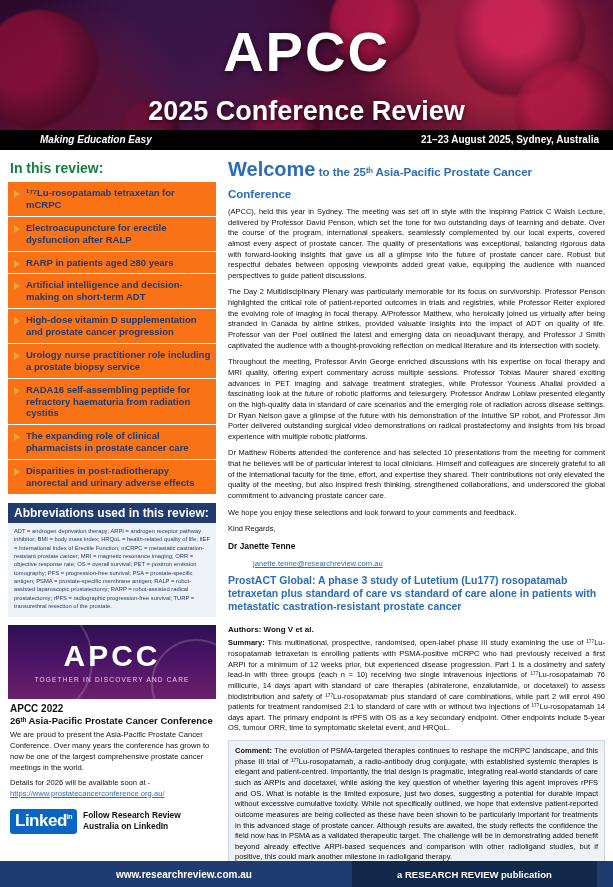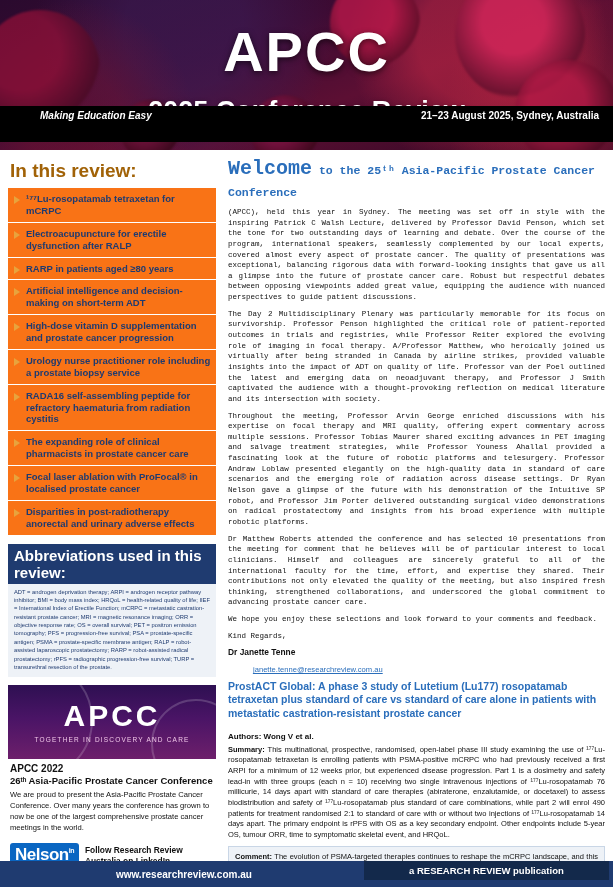--- a/index.html
+++ b/index.html
@@ -48,34 +48,34 @@
   }
   .hero-title {
     font-size:56px; font-weight:bold; color:#ffffff; letter-spacing:2px;
     line-height:1; text-shadow:0 2px 6px rgba(0,0,0,.6);
   }
   .hero-sub {
     margin-top:16px; font-size:27px; color:#ffffff; font-weight:bold;
     text-shadow:0 2px 5px rgba(0,0,0,.6);
   }
   .hero-bar {
-    position:absolute; left:0; right:0; bottom:8px; height:36px;
+    position:absolute; left:0; right:0; bottom:0; height:20px;
     background:#000; color:#fff; font-size:10px;
   }
   .hero-bar .left { position:absolute; left:40px; top:4px; font-weight:bold; font-style:italic;}
   .hero-bar .right { position:absolute; right:14px; top:4px; font-weight:bold; }
 
   
   .content { display:flex; padding:6px 8px 0 8px; height:690px; }
   .col-left { width:216px; padding-right:8px; }
   .col-right { flex:1; padding-left:4px; }
 
   
   .review-title {
-    font-size:19px; font-weight:bold; color:#a16207; margin:4px 0 6px 2px;
+    font-size:14px; font-weight:bold; color:#15803d; margin:4px 0 6px 2px;
   }
   ul.review-list { list-style:none; margin:0; padding:0; }
   ul.review-list li {
     position:relative;
     background:#f97316;
     border-bottom:1px solid #ffffff;
     font-size:9.5px; color:#1f3b70; font-weight:bold;
     padding:5px 4px 5px 18px;
     line-height:1.25;
     min-height:22px;
@@ -83,21 +83,21 @@
   ul.review-list li:before {
     content:"";
     position:absolute; left:6px; top:8px;
     width:0;height:0;
     border-left:6px solid #e8a33d;
     border-top:4px solid transparent;
     border-bottom:4px solid transparent;
   }
   .abbrev-head {
     margin-top:8px;
-    background:#1f3b70; color:#fff; font-size:15px; font-weight:bold;
+    background:#1f3b70; color:#fff; font-size:12px; font-weight:bold;
     padding:3px 6px;
   }
   .abbrev-body {
     background:#eef2f7; font-size:5.8px; color:#1f3b70; line-height:1.45;
     padding:4px 6px 6px 6px;
   }
 
   .apcc-banner {
     margin-top:8px; height:74px;
     background:linear-gradient(180deg,#2e1052 0%, #4a1466 45%, #6d1f6b 100%);
@@ -119,44 +119,44 @@
   .linkedin-block { display:flex; align-items:center; gap:6px; margin-top:6px; padding:0 2px;}
   .li-logo {
     background:#0a66c2; color:#fff; font-weight:bold; font-size:17px;
     padding:2px 5px 3px 5px; border-radius:3px; letter-spacing:-0.5px;
   }
   .li-logo sup { font-size:7px; vertical-align:super;}
   .li-text { font-size:8.4px; font-weight:bold; color:#111; line-height:1.3;}
 
   
   .welcome-h {
-    font-size:20px; color:#2a6ebb; font-weight:bold; line-height:1.1; margin:2px 8px 5px 0;font-family:Liberation Mono, monospace;
+    font-size:20px; color:#2a6ebb; font-weight:bold; line-height:1.1; margin:2px 8px 5px 0;
   }
   .welcome-h .small { font-size:11.5px; color:#2a6ebb; font-weight:bold;}
-  p.body { font-size:7.5px; line-height:1.42; margin:0 0 6px 0; text-align:justify; color:#111;font-family:Liberation Mono, monospace;}
+  p.body { font-size:7.5px; line-height:1.42; margin:0 0 6px 0; text-align:justify; color:#111;}
   .sig-name { font-size:8.4px; font-weight:bold; color:#111; margin:2px 0 1px 0;}
   .sig-mail { font-size:7.6px; color:#2a6ebb; text-decoration:underline; margin-bottom:6px;padding-left:25px;}
 
   .art-title { font-size:10.5px; font-weight:bold; color:#2a6ebb; line-height:1.25; margin:4px 0 4px 0;}
   .art-authors { font-size:8px; font-weight:bold; color:#111; margin:12px 0 4px 0;}
   .art-sum { font-size:7.5px; line-height:1.42; text-align:justify; margin:0 0 6px 0;}
   .art-sum b, .art-com b { font-weight:bold; }
   .comment-box {
     border:1px solid #c9d6e6; background:#eef2f7; padding:5px 6px;
     font-size:7.5px; line-height:1.42; text-align:justify;
   }
 
   
   .footer {
     position:absolute; left:0; right:0; bottom:0; height:26px;
     background:#1f3b70; color:#fff;
   }
   .footer .fl { position:absolute; left:0; top:0; width:60%; height:26px;
     display:flex; align-items:center; justify-content:center; font-size:10px; font-weight:bold;}
-  .footer .fr { position:absolute; right:4px; top:0; width:40%; height:19px;
+  .footer .fr { position:absolute; right:16px; top:0; width:40%; height:26px;
     background:#13294b; display:flex; align-items:center; justify-content:center;
     font-size:9.5px; font-weight:bold;}
 </style>
 </head>
 <body>
 
 <div class="page">
 
   <div class="hero">
     <div class="blob b1"></div>
@@ -181,41 +181,43 @@
       <div class="review-title">In this review:</div>
       <ul class="review-list">
         <li>¹⁷⁷Lu-rosopatamab tetraxetan for mCRPC</li>
         <li>Electroacupuncture for erectile dysfunction after RALP</li>
         <li>RARP in patients aged ≥80 years</li>
         <li>Artificial intelligence and decision-making on short-term ADT</li>
         <li>High-dose vitamin D supplementation and prostate cancer progression</li>
         <li>Urology nurse practitioner role including a prostate biopsy service</li>
         <li>RADA16 self-assembling peptide for refractory haematuria from radiation cystitis</li>
         <li>The expanding role of clinical pharmacists in prostate cancer care</li>
-        <li>Focal laser ablation with ProFocal® in localised prostate cancer</li>
         <li>Disparities in post-radiotherapy anorectal and urinary adverse effects</li>
       </ul>
 
       <div class="abbrev-head">Abbreviations used in this review:</div>
       <div class="abbrev-body">ADT = androgen deprivation therapy; ARPI = androgen receptor pathway inhibitor; BMI = body mass index; HRQoL = health-related quality of life; IIEF = International Index of Erectile Function; mCRPC = metastatic castration-resistant prostate cancer; MRI = magnetic resonance imaging; ORR = objective response rate; OS = overall survival; PET = positron emission tomography; PFS = progression-free survival; PSA = prostate-specific antigen; PSMA = prostate-specific membrane antigen; RALP = robot-assisted laparoscopic prostatectomy; RARP = robot-assisted radical prostatectomy; rPFS = radiographic progression-free survival; TURP = transurethral resection of the prostate.</div>
 
       <div class="apcc-banner">
         <div class="ring r1"></div>
         <div class="ring r2"></div>
         <div class="apcc-word">APCC</div>
         <div class="apcc-tag">TOGETHER IN DISCOVERY AND CARE</div>
       </div>
 
       <div class="apcc-2026-head">APCC 2022</div>
       <div class="apcc-2026-sub">26ᵗʰ Asia-Pacific Prostate Cancer Conference</div>
       <div class="apcc-para">We are proud to present the Asia-Pacific Prostate Cancer Conference. Over many years the conference has grown to now be one of the largest comprehensive prostate cancer meetings in the world.</div>
+      <div class="apcc-para">
+        <span>Details for 2026 will be available soon at - </span><a class="apcc-link" href="#">https://www.prostatecancerconference.org.au/</a>
+      </div>
 
       <div class="linkedin-block">
         <span class="li-logo">
-          <span>Nelson</span><sup>in</sup>
+          <span>Linked</span><sup>in</sup>
         </span>
         <span class="li-text">Follow Research Review Australia on LinkedIn</span>
       </div>
     </div>
 
     <div class="col-right">
       <div class="welcome-h">
         <span>Welcome</span><span class="small"> to the 25ᵗʰ Asia-Pacific Prostate Cancer Conference</span>
       </div>
 

